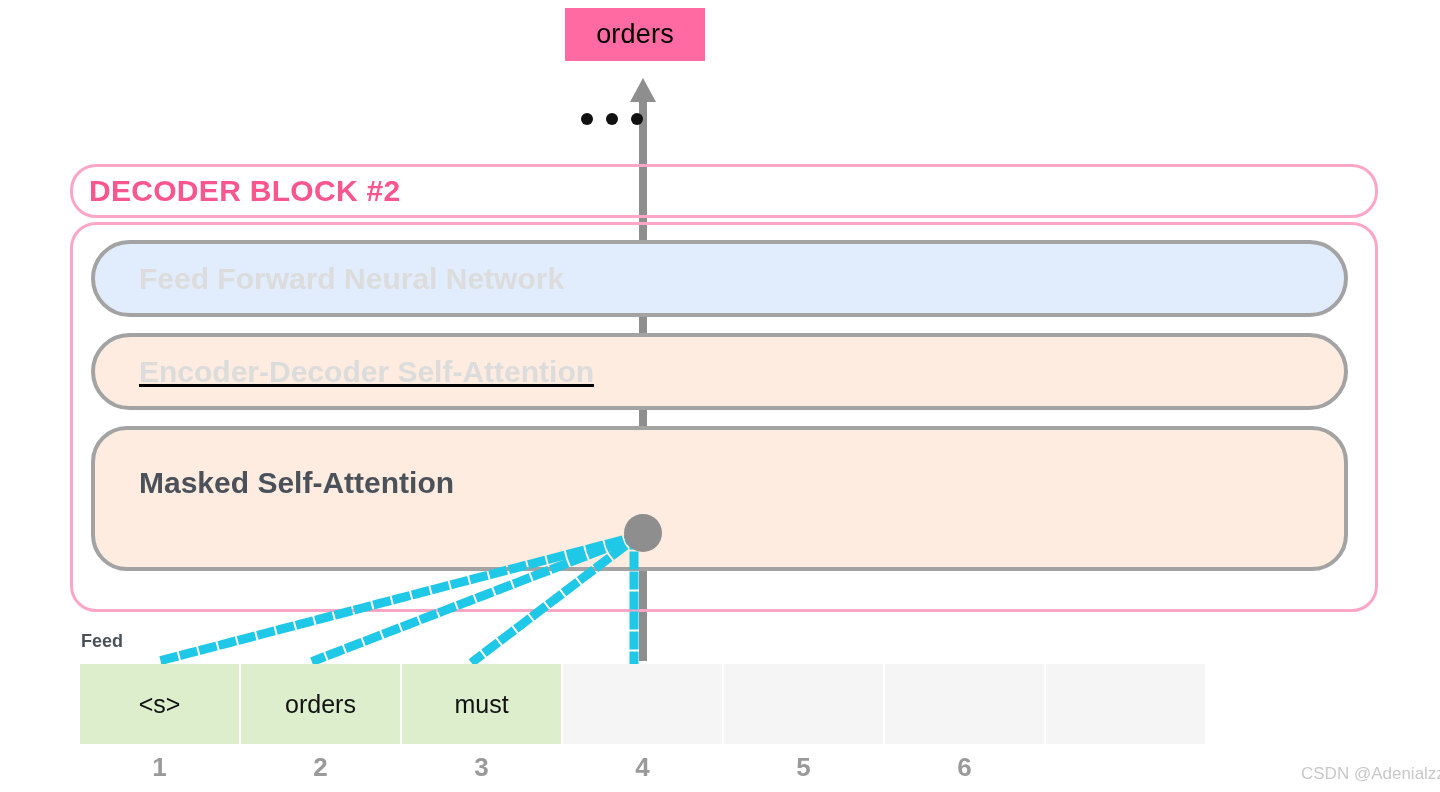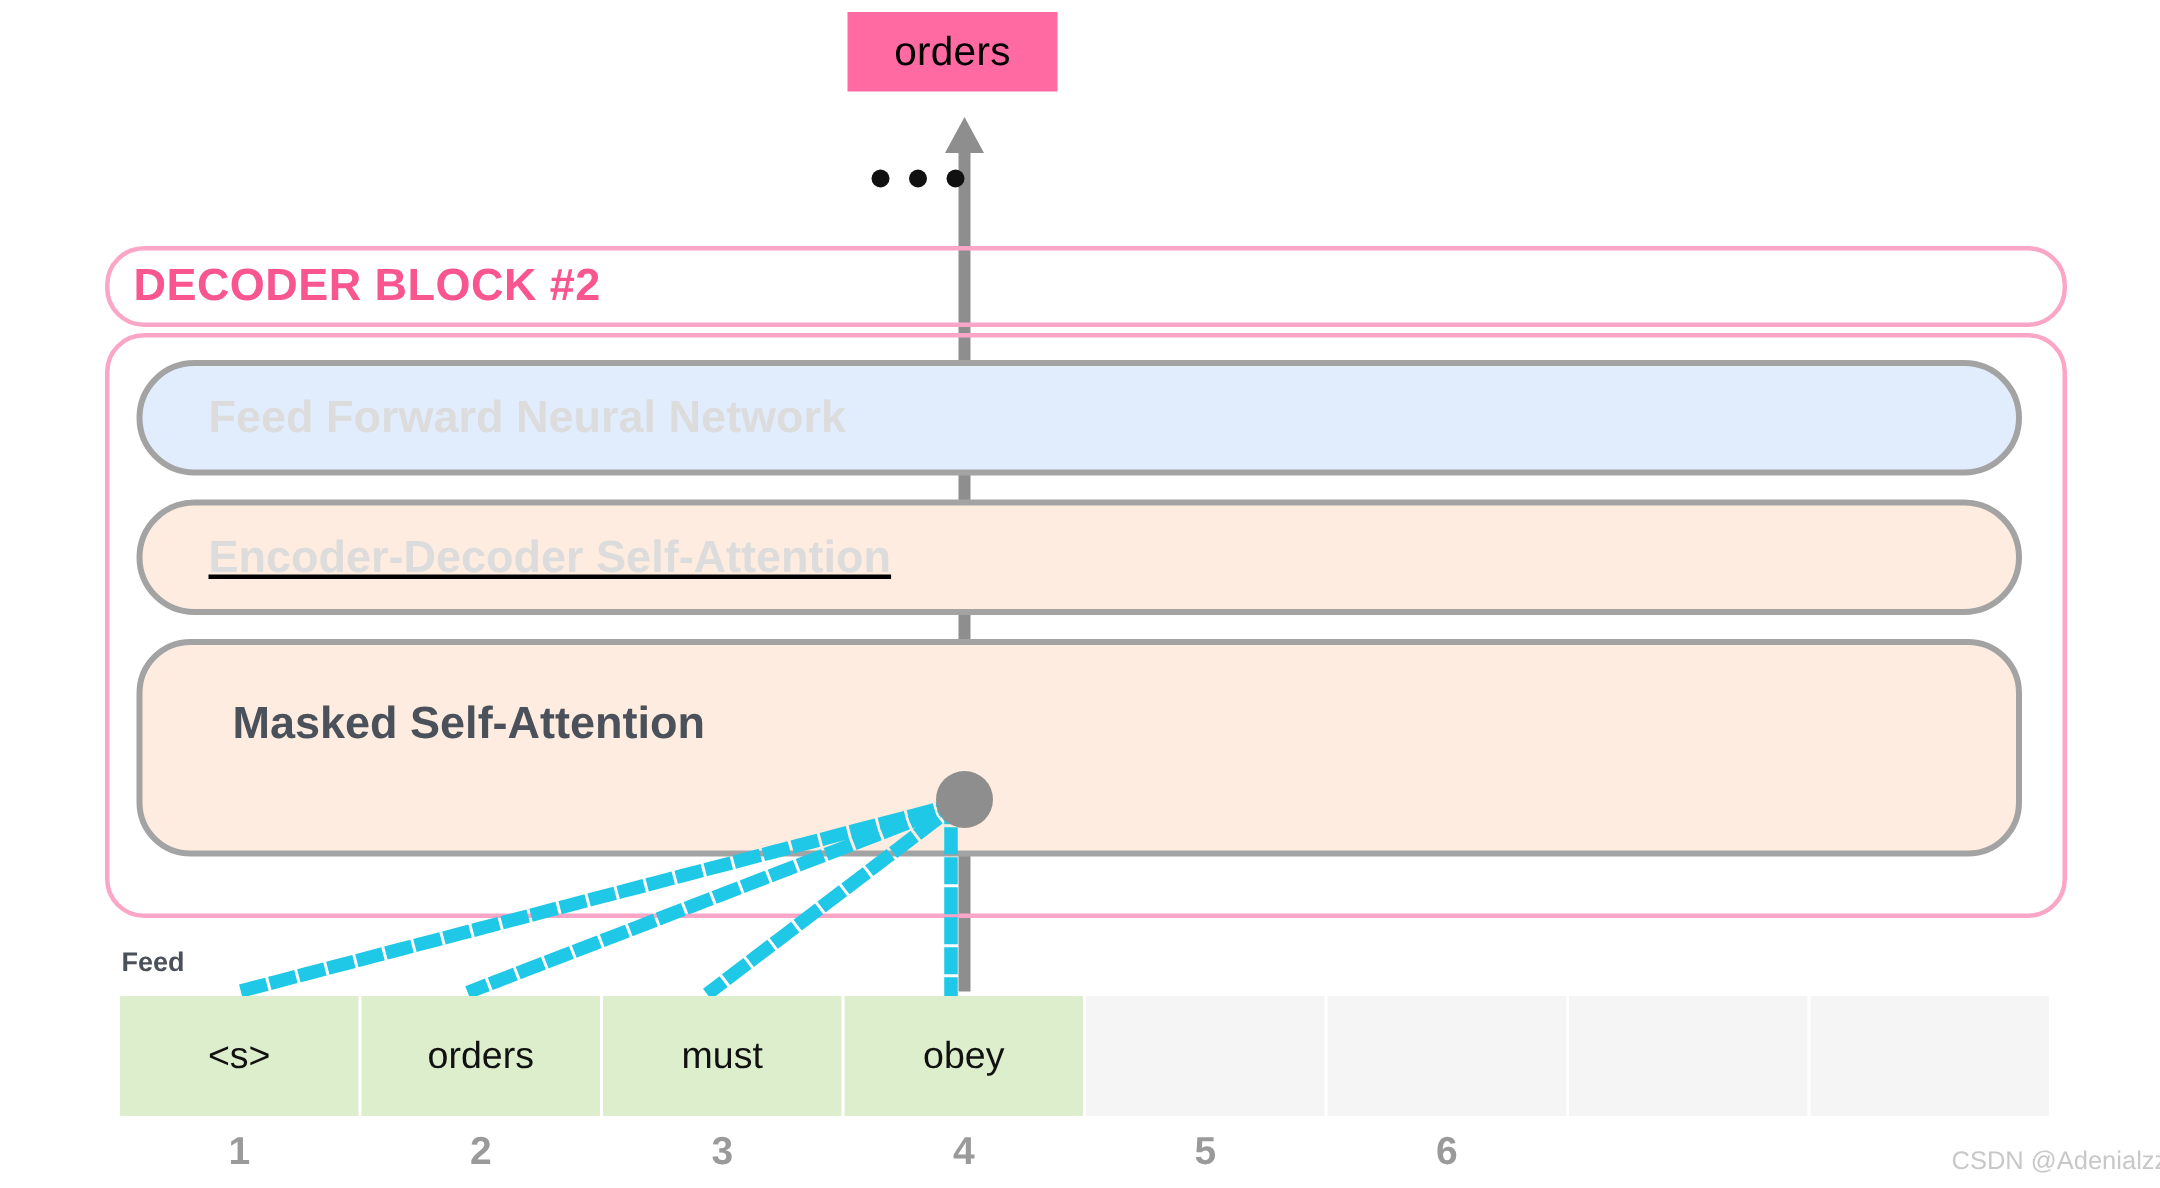--- a/index.html
+++ b/index.html
@@ -57,21 +57,21 @@
     border:4px solid #a3a3a3;border-radius:30px;
     display:flex;align-items:center;box-sizing:border-box;
   }
   .sublayer .sublayer-label{
     margin-left:44px;font-size:30px;font-weight:bold;white-space:nowrap;
   }
   #layer-ffnn{top:240px;height:77px;background:#e1edfd;border-radius:39px;}
   #layer-ffnn .sublayer-label{color:#dcdcdc;}
   #layer-encdec{top:333px;height:77px;background:#fdecdf;border-radius:39px;text-decoration:underline;}
   #layer-encdec .sublayer-label{color:#dcdcdc;}
-  #layer-masked{top:426px;height:145px;background:#fdecdf;border-radius:36px;align-items:flex-start;padding-left:16px;}
+  #layer-masked{top:426px;height:145px;background:#fdecdf;border-radius:36px;align-items:flex-start;}
   #layer-masked .sublayer-label{color:#4b515a;margin-top:36px;}
 
   
   #attention-node{
     position:absolute;left:624px;top:514px;width:38px;height:38px;
     border-radius:50%;background:#8e8e8e;
   }
 
   
   #attention-lines{position:absolute;left:0;top:0;width:1440px;height:792px;}
@@ -154,23 +154,20 @@
   <div id="token-row">
     <div class="token-cell filled">
         <span>&lt;s&gt;</span>
       </div>
     <div class="token-cell filled">
         <span>orders</span>
       </div>
     <div class="token-cell filled">
         <span>must</span>
       </div>
-    <div class="token-cell filled">
-        <span>obey</span>
-      </div>
     <div class="token-cell empty">
         <span></span>
       </div>
     <div class="token-cell empty">
         <span></span>
       </div>
     <div class="token-cell empty">
         <span></span>
       </div>
     <div class="token-cell empty">

